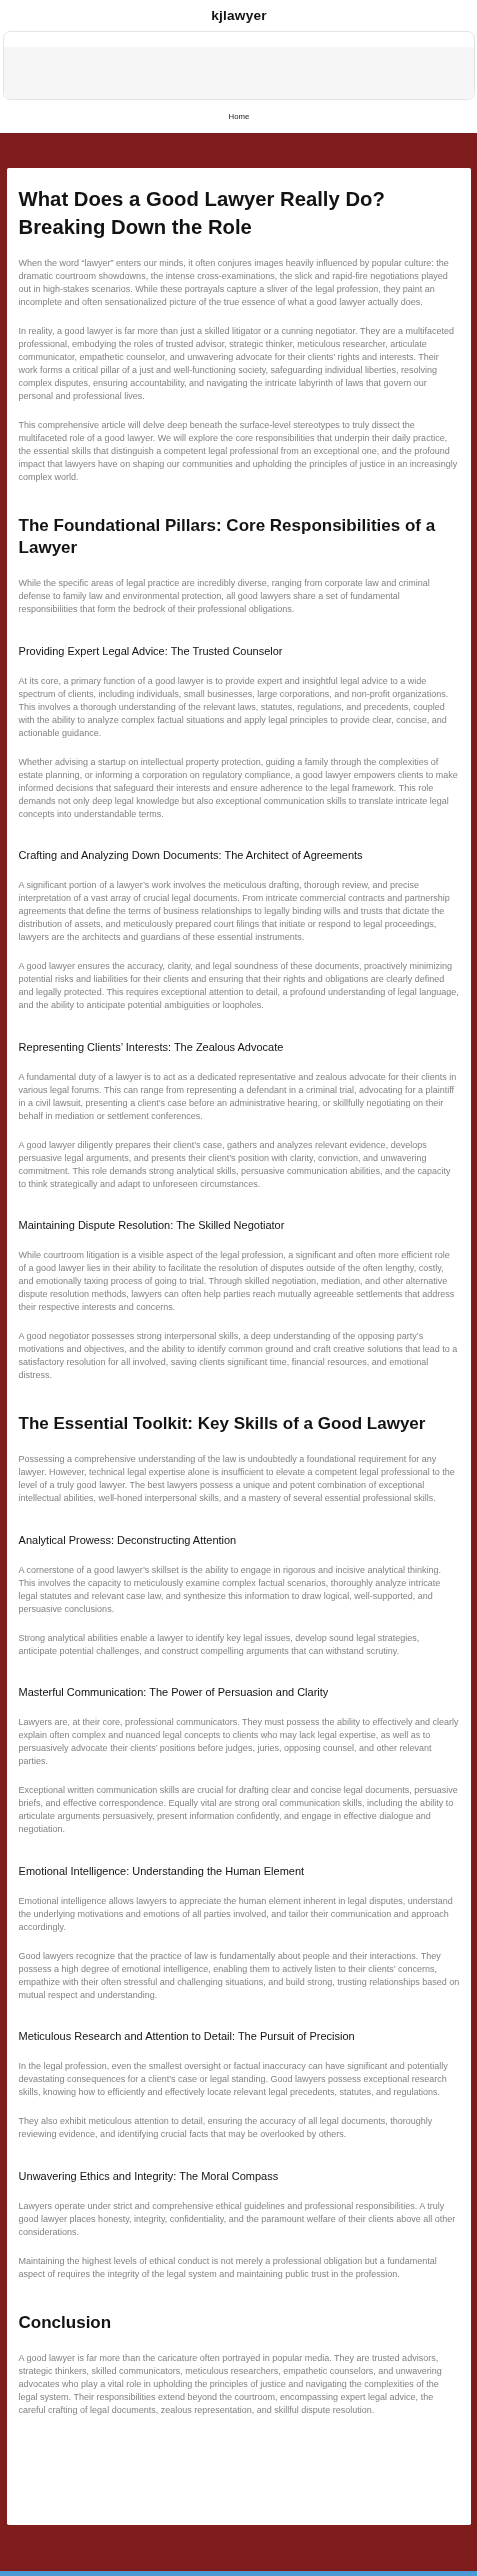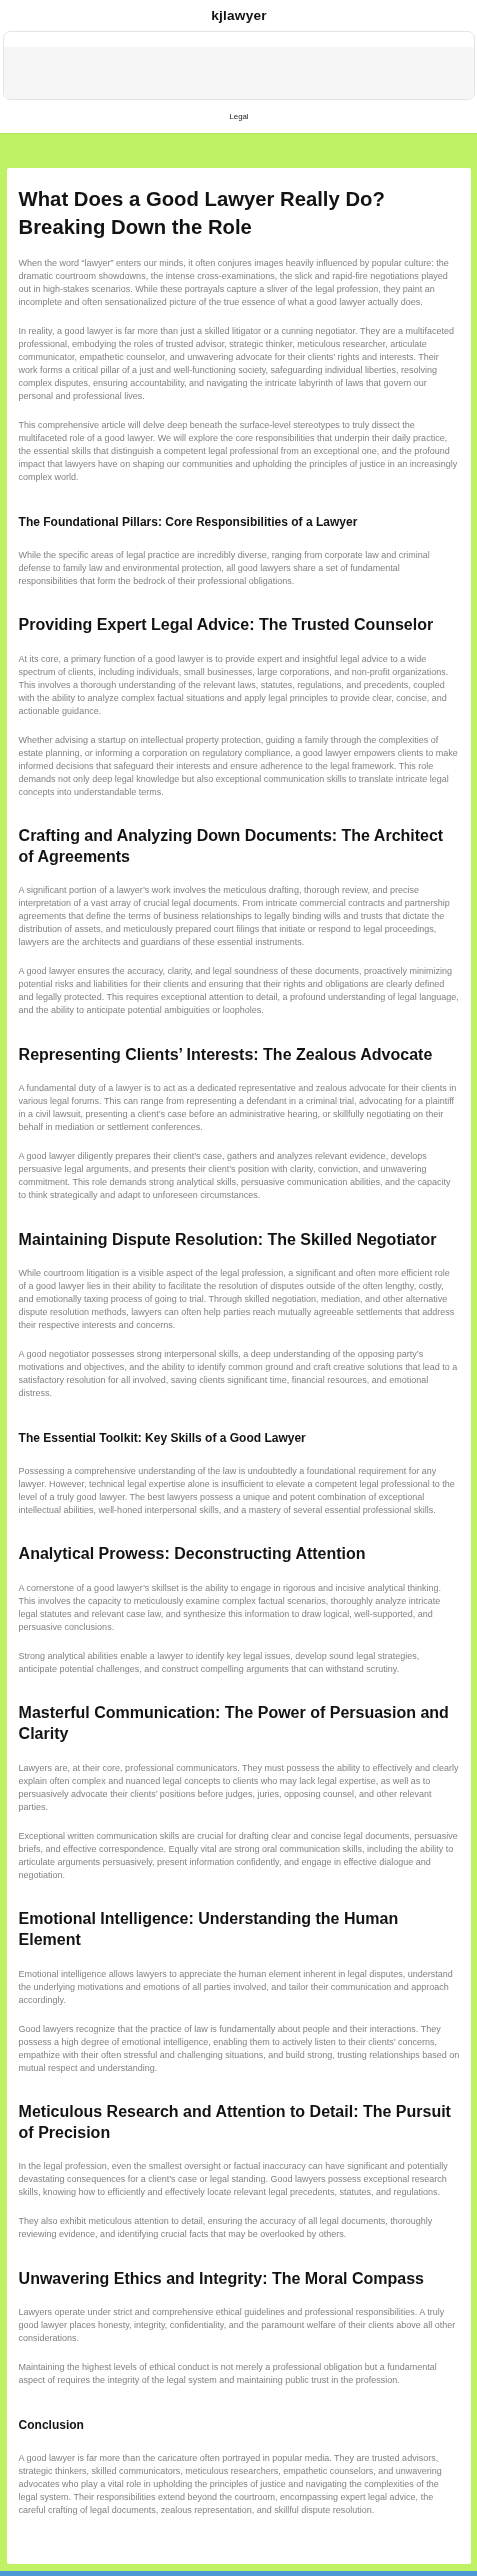--- a/index.html
+++ b/index.html
@@ -46,48 +46,48 @@
     text-align: center;
     padding: 10.2px 0 12.5px;
   }
   .main-nav a {
     font-size: 7.8px;
     color: #222222;
     text-decoration: none;
   }
   .page-main {
     flex: 1 1 auto;
-    background: #bef264;
+    background: #7f1d1d;
     overflow: hidden;
     padding: 35px 7.2px 18px;
   }
   .article-card {
     background: #ffffff;
     border-radius: 1.8px;
     padding: 18px 11.4px 31px;
     min-height: 2357px;
   }
   .article-card h1 {
     font-size: 20.3px;
     line-height: 1.35;
     font-weight: 700;
     color: #131313;
     margin: 0 0 8.4px;
   }
   .article-card h2 {
-    font-size: 12px;
+    font-size: 17px;
     line-height: 1.3;
     font-weight: 700;
     color: #131313;
     margin: 31px 0 18px;
   }
   .article-card h3 {
-    font-size: 16px;
+    font-size: 11px;
     line-height: 1.3;
-    font-weight: 700;
+    font-weight: 400;
     color: #131313;
     margin: 27.5px 0 16.7px;
   }
   .article-card p {
     font-size: 9px;
     line-height: 13px;
     color: #828282;
     margin: 16px 0;
   }
   .site-footer {
@@ -98,21 +98,21 @@
 </style>
 </head>
 <body>
 
 <header class="site-header">
   <div class="site-title">kjlawyer</div>
   <div class="ad-box">
     <div class="ad-box-fill"></div>
   </div>
   <nav class="main-nav">
-    <a href="#">Legal</a>
+    <a href="#">Home</a>
   </nav>
 </header>
 
 <main class="page-main">
   <article class="article-card">
     <h1>What Does a Good Lawyer Really Do? Breaking Down the Role</h1>
     <div>
         <p>When the word “lawyer” enters our minds, it often conjures images heavily influenced by popular culture: the dramatic courtroom showdowns, the intense cross-examinations, the slick and rapid-fire negotiations played out in high-stakes scenarios. While these portrayals capture a sliver of the legal profession, they paint an incomplete and often sensationalized picture of the true essence of what a good lawyer actually does.</p>
         <p>In reality, a good lawyer is far more than just a skilled litigator or a cunning negotiator. They are a multifaceted professional, embodying the roles of trusted advisor, strategic thinker, meticulous researcher, articulate communicator, empathetic counselor, and unwavering advocate for their clients’ rights and interests. Their work forms a critical pillar of a just and well-functioning society, safeguarding individual liberties, resolving complex disputes, ensuring accountability, and navigating the intricate labyrinth of laws that govern our personal and professional lives.</p>
         <p>This comprehensive article will delve deep beneath the surface-level stereotypes to truly dissect the multifaceted role of a good lawyer. We will explore the core responsibilities that underpin their daily practice, the essential skills that distinguish a competent legal professional from an exceptional one, and the profound impact that lawyers have on shaping our communities and upholding the principles of justice in an increasingly complex world.</p>

